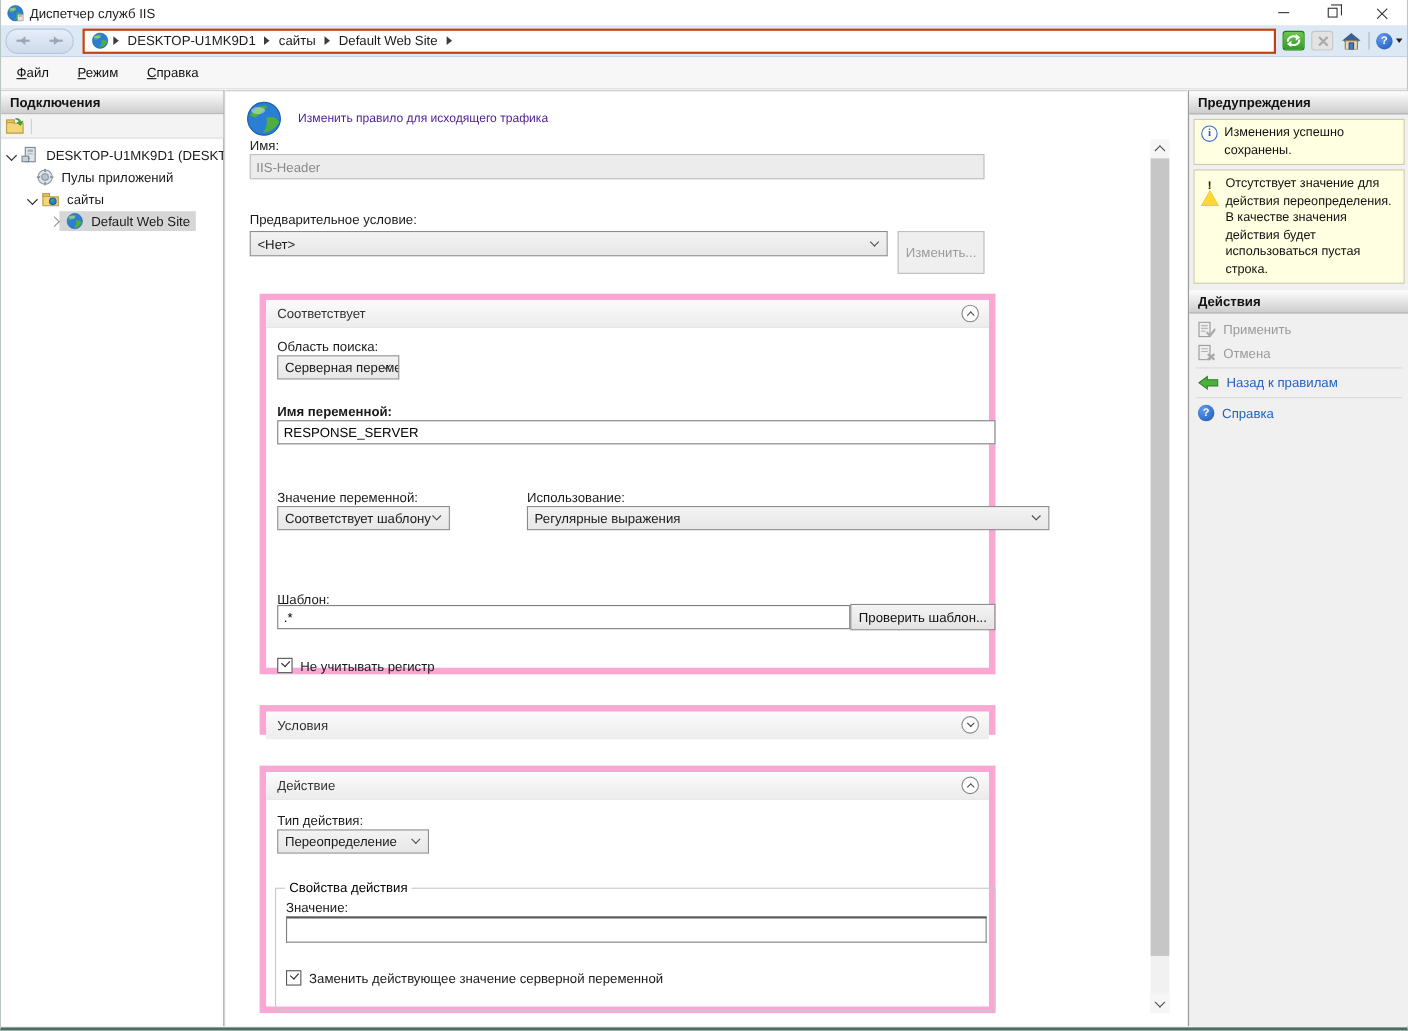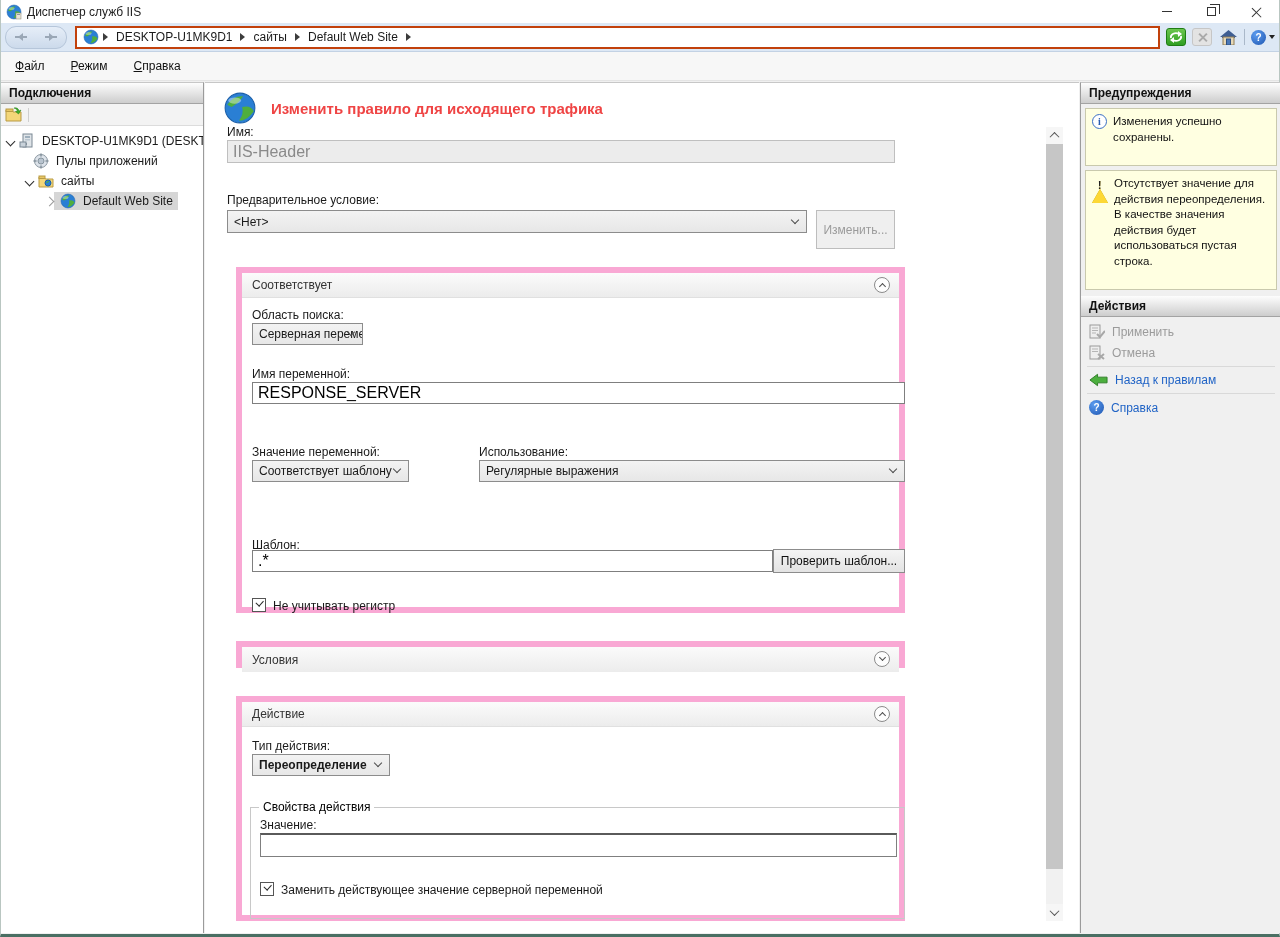--- a/index.html
+++ b/index.html
@@ -59,23 +59,23 @@
   .chev { width:9px; height:9px; display:inline-block; flex:0 0 9px; position:relative; }
   .chev-down::before { content:""; position:absolute; left:1px; top:1px; width:6px; height:6px; border-right:1.6px solid #2b2b2b; border-bottom:1.6px solid #2b2b2b; transform:rotate(45deg); }
   .chev-right::before { content:""; position:absolute; left:1px; top:1px; width:6px; height:6px; border-right:1.4px solid #9a9a9a; border-bottom:1.4px solid #9a9a9a; transform:rotate(-45deg); }
   .tree-ico { width:16px; height:16px; flex:0 0 16px; margin:0 4px 0 4px; }
   .tree-label { padding:1px 3px; }
   .row-selected .sel-wrap { background:#d6d6d6; display:flex; align-items:center; padding:1px 2px; }
 
   
   .main-panel { position:absolute; left:204px; top:0; width:874px; height:851px; background:#fff; border-top:1px solid #c7c7c7; }
   .feat-head { position:absolute; left:18px; top:8px; display:flex; align-items:center; gap:14px; }
-  .feat-title { font-size:15px; color:#ef4444;font-weight:bold; }
+  .feat-title { font-size:11px; color:#4c1d95; }
   .lbl { position:absolute; color:#1a1a1a; }
-  .txt-input { position:absolute; background:#fff; border:1px solid #7f7f7f; font-size:16px; padding:2px 5px; display:flex; align-items:center; color:#000; }
+  .txt-input { position:absolute; background:#fff; border:1px solid #7f7f7f; font-size:12px; padding:2px 5px; display:flex; align-items:center; color:#000; }
   .txt-input.disabled { background:#ececec; border-color:#bfbfbf; color:#8a8a8a; }
   .combo { position:absolute; background:linear-gradient(#f3f3f3,#e7e7e7); border:1px solid #8c8c8c; display:flex; align-items:center; padding:0 22px 0 6px; color:#1a1a1a; overflow:hidden; white-space:nowrap; }
   .combo .cchev { position:absolute; right:7px; top:50%; width:7px; height:7px; margin-top:-5px; }
   .cchev::before { content:""; position:absolute; left:0; top:0; width:5px; height:5px; border-right:1.4px solid #4d4d4d; border-bottom:1.4px solid #4d4d4d; transform:rotate(45deg); }
   .btn { position:absolute; background:linear-gradient(#f4f4f4,#e3e3e3); border:1px solid #8c8c8c; display:flex; align-items:center; justify-content:center; color:#111; font-size:12px; }
   .btn.disabled { background:#efefef; border-color:#bdbdbd; color:#9b9b9b; }
   .section { position:absolute; left:31px; width:669px; border:6px solid #f9a8d4; background:#fff; }
   .section-head { height:25px; background:linear-gradient(#fbfbfb,#ececec); border-bottom:1px solid #e0e0e0; display:flex; align-items:center; padding:0 10px; color:#333; position:relative; }
   .sec-noborder { border-bottom:none; }
   .circ-chev { position:absolute; right:9px; top:4px; width:16px; height:16px; border:1px solid #8a8a8a; border-radius:50%; background:#fdfdfd; }
@@ -89,21 +89,21 @@
   
   .scrollbar { position:absolute; right:16px; top:44px; width:17px; height:794px; background:#f1f1f1; }
   .sb-btn { position:absolute; left:0; width:17px; height:17px; background:#f6f6f6; display:flex; align-items:center; justify-content:center; }
   .sb-up { top:0; } .sb-down { bottom:0; }
   .sb-arrow-up { width:7px; height:7px; border-left:1.6px solid #555; border-top:1.6px solid #555; transform:rotate(45deg) translate(1px,1px); }
   .sb-arrow-down { width:7px; height:7px; border-right:1.6px solid #555; border-bottom:1.6px solid #555; transform:rotate(45deg) translate(-1px,-1px); }
   .sb-thumb { position:absolute; left:0; top:17px; width:17px; height:725px; background:#c6c6c6; }
 
   
   .right-panel { position:absolute; left:1079px; top:0; width:201px; height:851px; background:#f0f0f0; border-left:1px solid #9b9b9b; border-top:1px solid #c7c7c7; }
-  .note { margin:4px 4px 0 4px; background:#ffffe1; border:1px solid #c9c9ad; padding:5px 6px 20px 6px; display:flex; gap:6px; font-size:11.5px; line-height:1.35; color:#111; }
+  .note { margin:4px 4px 0 4px; background:#ffffe1; border:1px solid #c9c9ad; padding:5px 6px 4px 6px; display:flex; gap:6px; font-size:11.5px; line-height:1.35; color:#111; }
   .note .nicon { flex:0 0 15px; }
   .icon-info { width:15px; height:15px; border-radius:50%; background:#fff; border:1.5px solid #3a6fc4; color:#2a5cb0; font-weight:bold; font-size:10px; display:flex; align-items:center; justify-content:center; font-family:"Liberation Serif","DejaVu Serif",serif; }
   .icon-info::after { content:"i"; }
   .icon-warn { position:relative; width:0; height:0; border-left:8px solid transparent; border-right:8px solid transparent; border-bottom:14px solid #fdd835; filter:drop-shadow(0 0 .5px #a78b00); }
   .icon-warn::after { content:"!"; position:absolute; left:-2px; top:2px; font-size:10px; font-weight:bold; color:#222; }
   .actions-hd { margin-top:6px; }
   .action-item { display:flex; align-items:center; gap:7px; padding:3px 0 3px 8px; font-size:12px; }
   .action-item.disabled { color:#9b9b9b; }
   .action-item.link { color:#2164c6;text-align:center; }
   .action-sep { height:1px; background:#d9d9d9; margin:3px 6px; }
@@ -290,33 +290,33 @@
               <span class="up"></span>
             </span>
         </div>
         <div style="position:relative; height:320px;">
           <span class="lbl" style="left:10px; top:10px;">Область поиска:</span>
           <div class="combo" style="left:10px; top:25px; width:111px; height:22px;">
               <span>Серверная переменн</span>
               <span class="cchev"></span>
             </div>
 
-          <span class="lbl" style="left:10px; top:69px;">Имя переменной:</span>
+          <span class="lbl" style="left:10px; top:69px;font-weight:bold;">Имя переменной:</span>
           <div class="txt-input" style="left:10px; top:84px; width:653px; height:22px;">
               <span>RESPONSE_SERVER</span>
             </div>
 
           <span class="lbl" style="left:10px; top:147px;">Значение переменной:</span>
           <div class="combo" style="left:10px; top:162px; width:157px; height:22px;">
               <span>Соответствует шаблону</span>
               <span class="cchev"></span>
             </div>
 
           <span class="lbl" style="left:237px; top:147px;">Использование:</span>
-          <div class="combo" style="left:237px; top:162px; width:426px; height:22px;">
+          <div class="combo" style="left:237px; top:162px; width:475px; height:22px;">
               <span>Регулярные выражения</span>
               <span class="cchev"></span>
             </div>
 
           <span class="lbl" style="left:10px; top:240px;">Шаблон:</span>
           <div class="txt-input" style="left:10px; top:252px; width:521px; height:22px;">
               <span>.*</span>
             </div>
           <div class="btn" style="left:531px; top:251px; width:132px; height:24px;">
               <span>Проверить шаблон...</span>
@@ -340,21 +340,21 @@
 
       <div class="section" style="top:613px; height:225px;">
         <div class="section-head">
           <span>Действие</span>
           <span class="circ-chev">
               <span class="up"></span>
             </span>
         </div>
         <div style="position:relative; height:199px;">
           <span class="lbl" style="left:10px; top:12px;">Тип действия:</span>
-          <div class="combo" style="left:10px; top:27px; width:138px; height:22px;font-weight:bold;">
+          <div class="combo" style="left:10px; top:27px; width:138px; height:22px;">
               <span>Переопределение</span>
               <span class="cchev"></span>
             </div>
 
           <div class="groupbox" style="left:8px; top:80px; width:655px; height:112px;">
             <span class="groupbox-legend">Свойства действия</span>
             <span class="lbl" style="left:9px; top:10px;">Значение:</span>
             <div class="txt-input" style="left:9px; top:25px; width:637px; height:24px; border-top:2px solid #5a5a5a;">
                 <span></span>
               </div>

